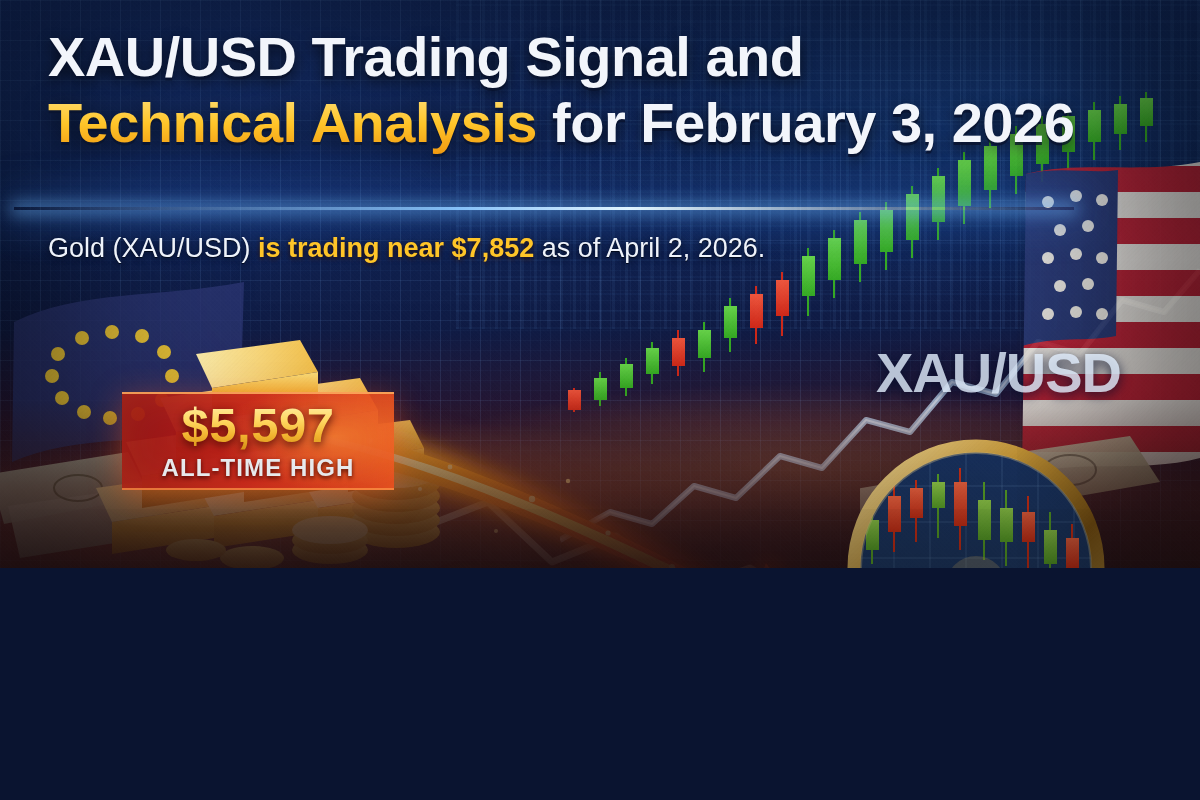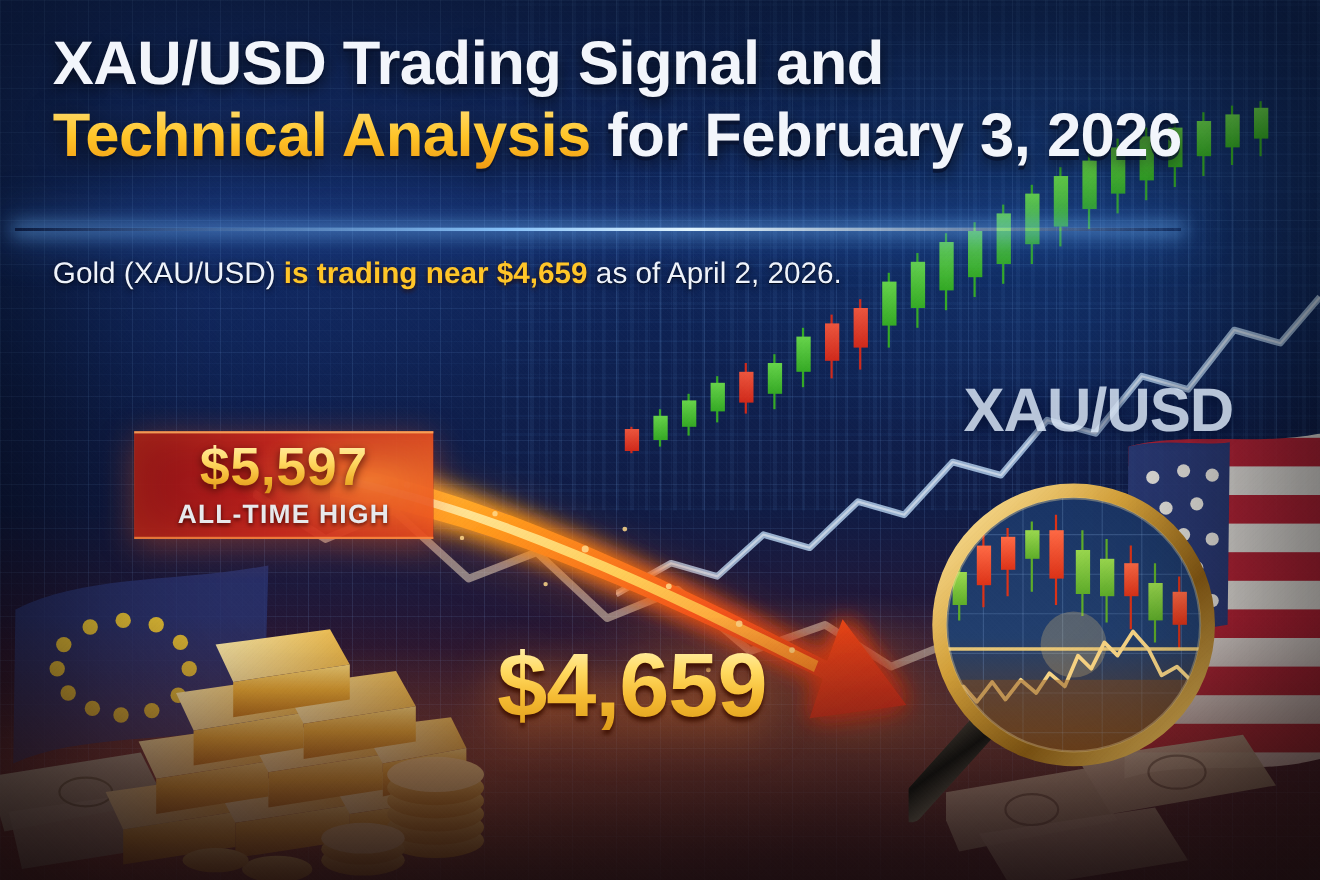--- a/index.html
+++ b/index.html
@@ -3,21 +3,21 @@
 <meta charset="utf-8">
 <title>XAU/USD Trading Signal Infographic</title>
 <style>
   * { margin:0; padding:0; box-sizing:border-box; }
   html,body{ background:#0a1430; }
   body{
     font-family:"Liberation Sans", sans-serif;
     width:1200px; height:800px; overflow:hidden;
   }
   .stage{
-    position:relative; width:1200px; height:800px; overflow:hidden;
+    position:relative; width:1200px; height:568px; overflow:hidden;
     background:
       radial-gradient(ellipse 70% 60% at 18% 12%, #16306e 0%, rgba(18,44,104,0) 62%),
       radial-gradient(ellipse 60% 55% at 82% 20%, #14356f 0%, rgba(16,48,110,0) 60%),
       linear-gradient(180deg, #122a63 0%, #0e2253 38%, #101c45 58%, #2a1733 74%, #3a1c22 100%);
   }
 
   
   .grid{
     position:absolute; inset:0;
     background-image:
@@ -523,21 +523,21 @@
     </div>
     <div class="h-line">
       <span class="g">Technical Analysis</span><span class="w reg"> for February 3, 2026</span>
     </div>
   </div>
 
   <div class="divider"></div>
 
   <div class="body-copy">
     <div class="bline">
-      <span>Gold (XAU/USD) </span><b>is trading near $4,659</b><span> as of April 2, 2026.</span>
+      <span>Gold (XAU/USD) </span><b>is trading near $7,852</b><span> as of April 2, 2026.</span>
     </div>
   </div>
 
   <div class="ath">
     <div class="ath-price">$5,597</div>
     <div class="ath-label">ALL-TIME HIGH</div>
   </div>
 
   <div class="price-now">$4,659</div>
 

